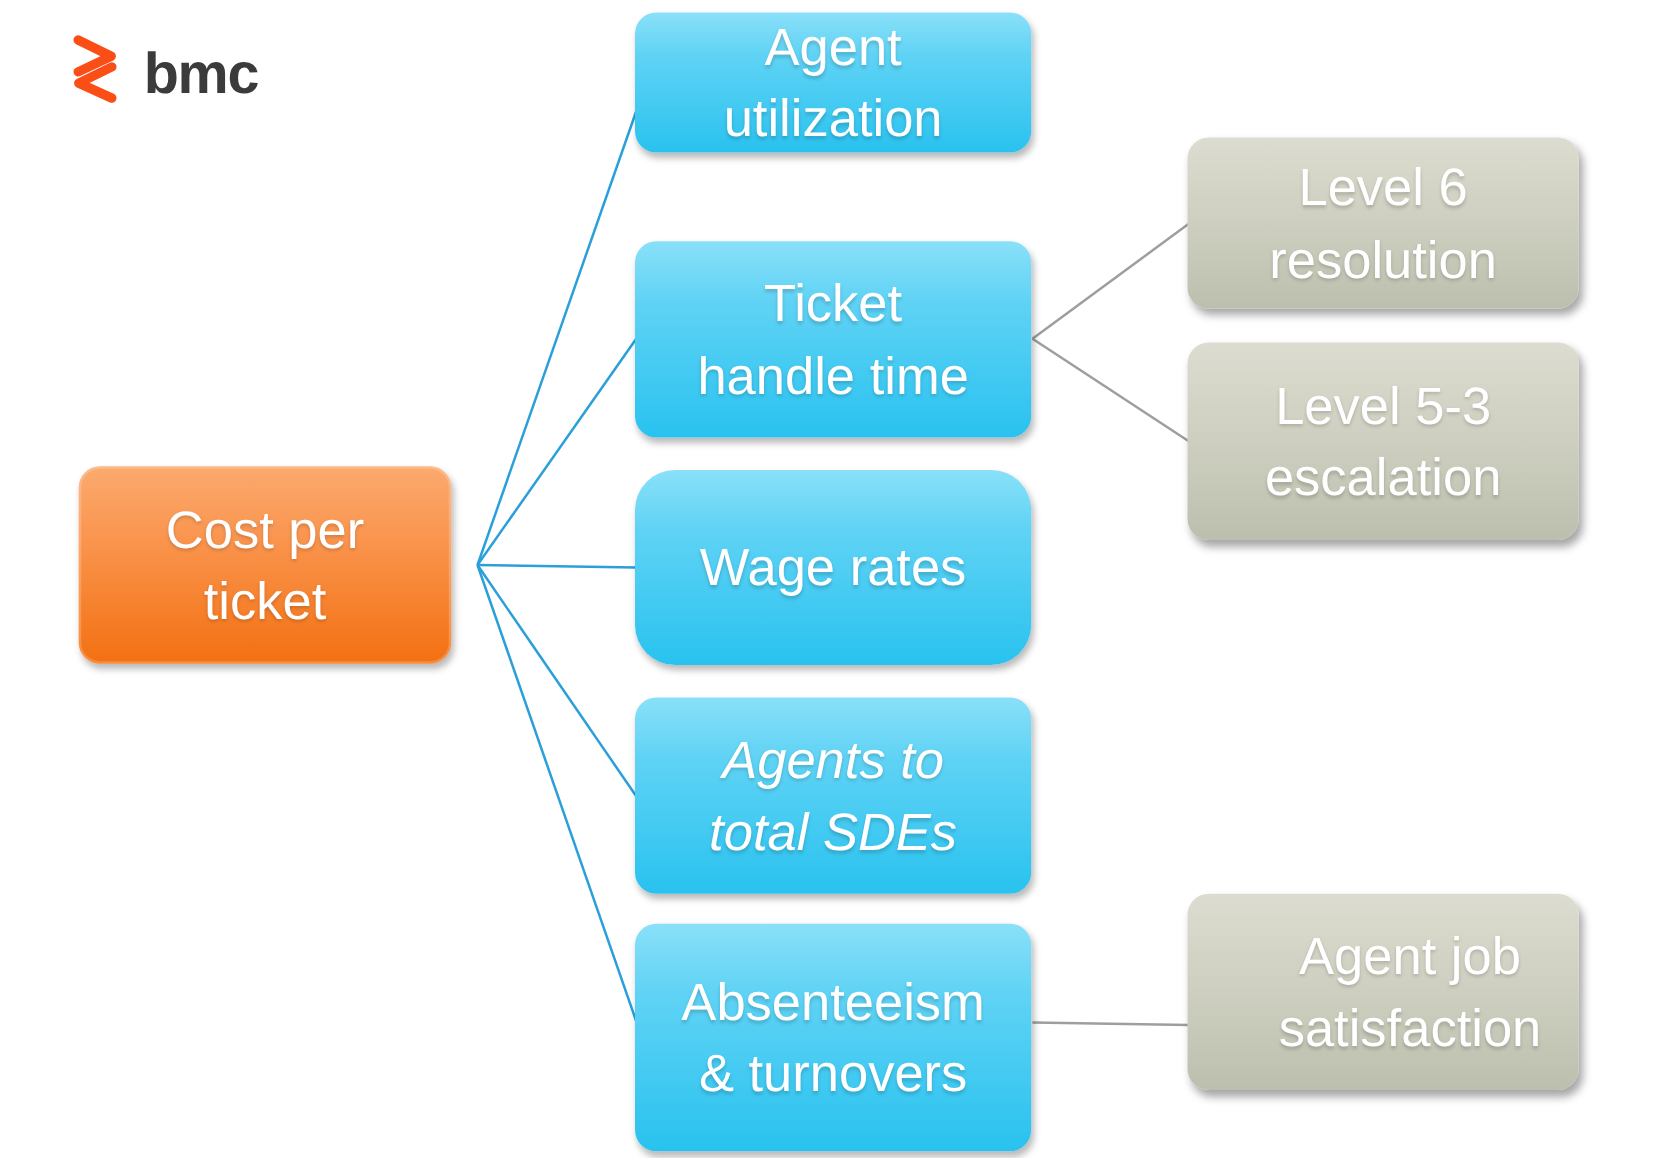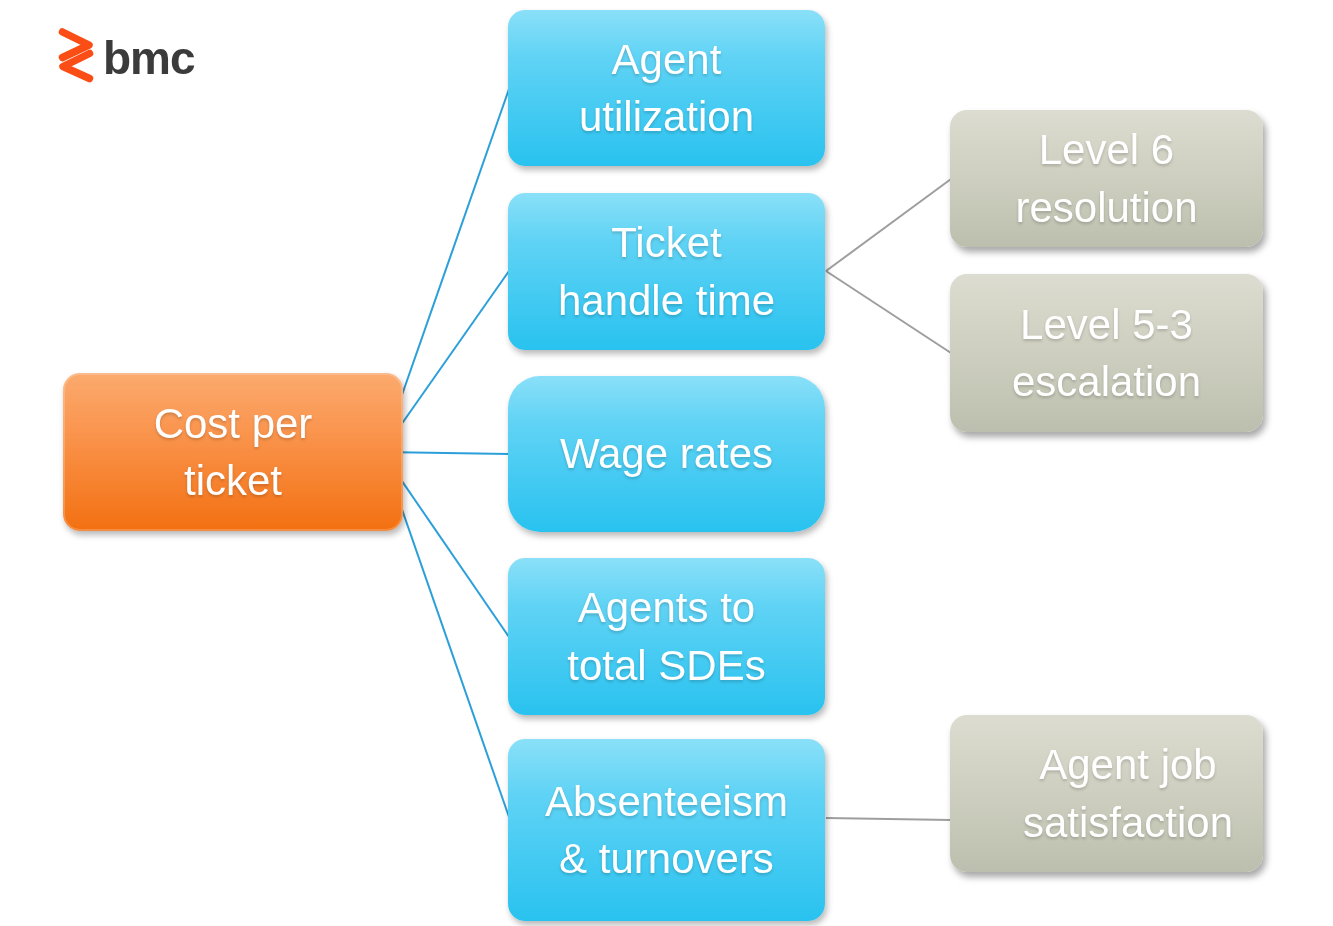--- a/index.html
+++ b/index.html
@@ -13,58 +13,58 @@
     position: absolute; left: 0; top: 0;
     width: 1333px; height: 926px; background: #ffffff;
   }
   .edges {
     position: absolute; left: 0; top: 0;
     width: 1333px; height: 926px;
     pointer-events: none;
   }
   .logo {
     position: absolute; left: 55px; top: 26px;
-    display: flex; align-items: center; gap: 6px;
+    display: flex; align-items: center; gap: 18px;
   }
   .logo-text {
     font-size: 46px; font-weight: 700; color: #3b3b3b;
     letter-spacing: -1px; line-height: 1;
     padding-top: 6px;
   }
   .node {
     position: absolute;
     display: flex; align-items: center; justify-content: center;
     text-align: center;
     border-radius: 17px;
     color: #ffffff;
     font-size: 42px; line-height: 1.36;
     box-shadow: 2px 4px 6px rgba(0,0,0,0.28);
   }
   .node .label {
     white-space: pre-line;
     text-shadow: 0 2px 3px rgba(0,0,0,0.18);
   }
   .node-root {
-    left: 63px; top: 373px; width: 340px; height: 158px;
+    left: 63px; top: 373px; width: 298px; height: 158px;
     background: linear-gradient(180deg, #fbaa6e 0%, #fa9650 35%, #f37011 100%);
     box-shadow: inset 0 0 0 2px rgba(255,255,255,0.20), 2px 4px 6px rgba(0,0,0,0.28);
   }
   .node-blue {
     left: 508px; width: 317px;
     background: linear-gradient(180deg, #8ae0f8 0%, #60d3f5 30%, #29c2ef 100%);
   }
   .node-gray {
     left: 950px; width: 313px;
     background: linear-gradient(180deg, #dcdcd0 0%, #cfd0c1 45%, #bcbfae 100%);
     box-shadow: 3px 5px 7px rgba(0,0,0,0.35);
   }
-  #n-agent-utilization   { top: 10px;  height: 156px; }
+  #n-agent-utilization   { top: 10px;  height: 112px; }
   #n-ticket-handle-time  { top: 193px; height: 157px; }
   #n-wage-rates          { top: 376px; height: 156px; border-radius: 32px; }
-  #n-agents-total-sdes   { top: 558px; height: 157px; }
+  #n-agents-total-sdes   { top: 558px; height: 157px; font-style: italic; }
   #n-absenteeism         { top: 739px; height: 182px; }
   #n-level1-resolution   { top: 110px; height: 137px; }
   #n-level23-escalation  { top: 274px; height: 158px; }
   #n-agent-job-satisfaction { top: 715px; height: 157px; padding-left: 43px; }
 </style>
 </head>
 <body>
 
 <div class="canvas">
 

